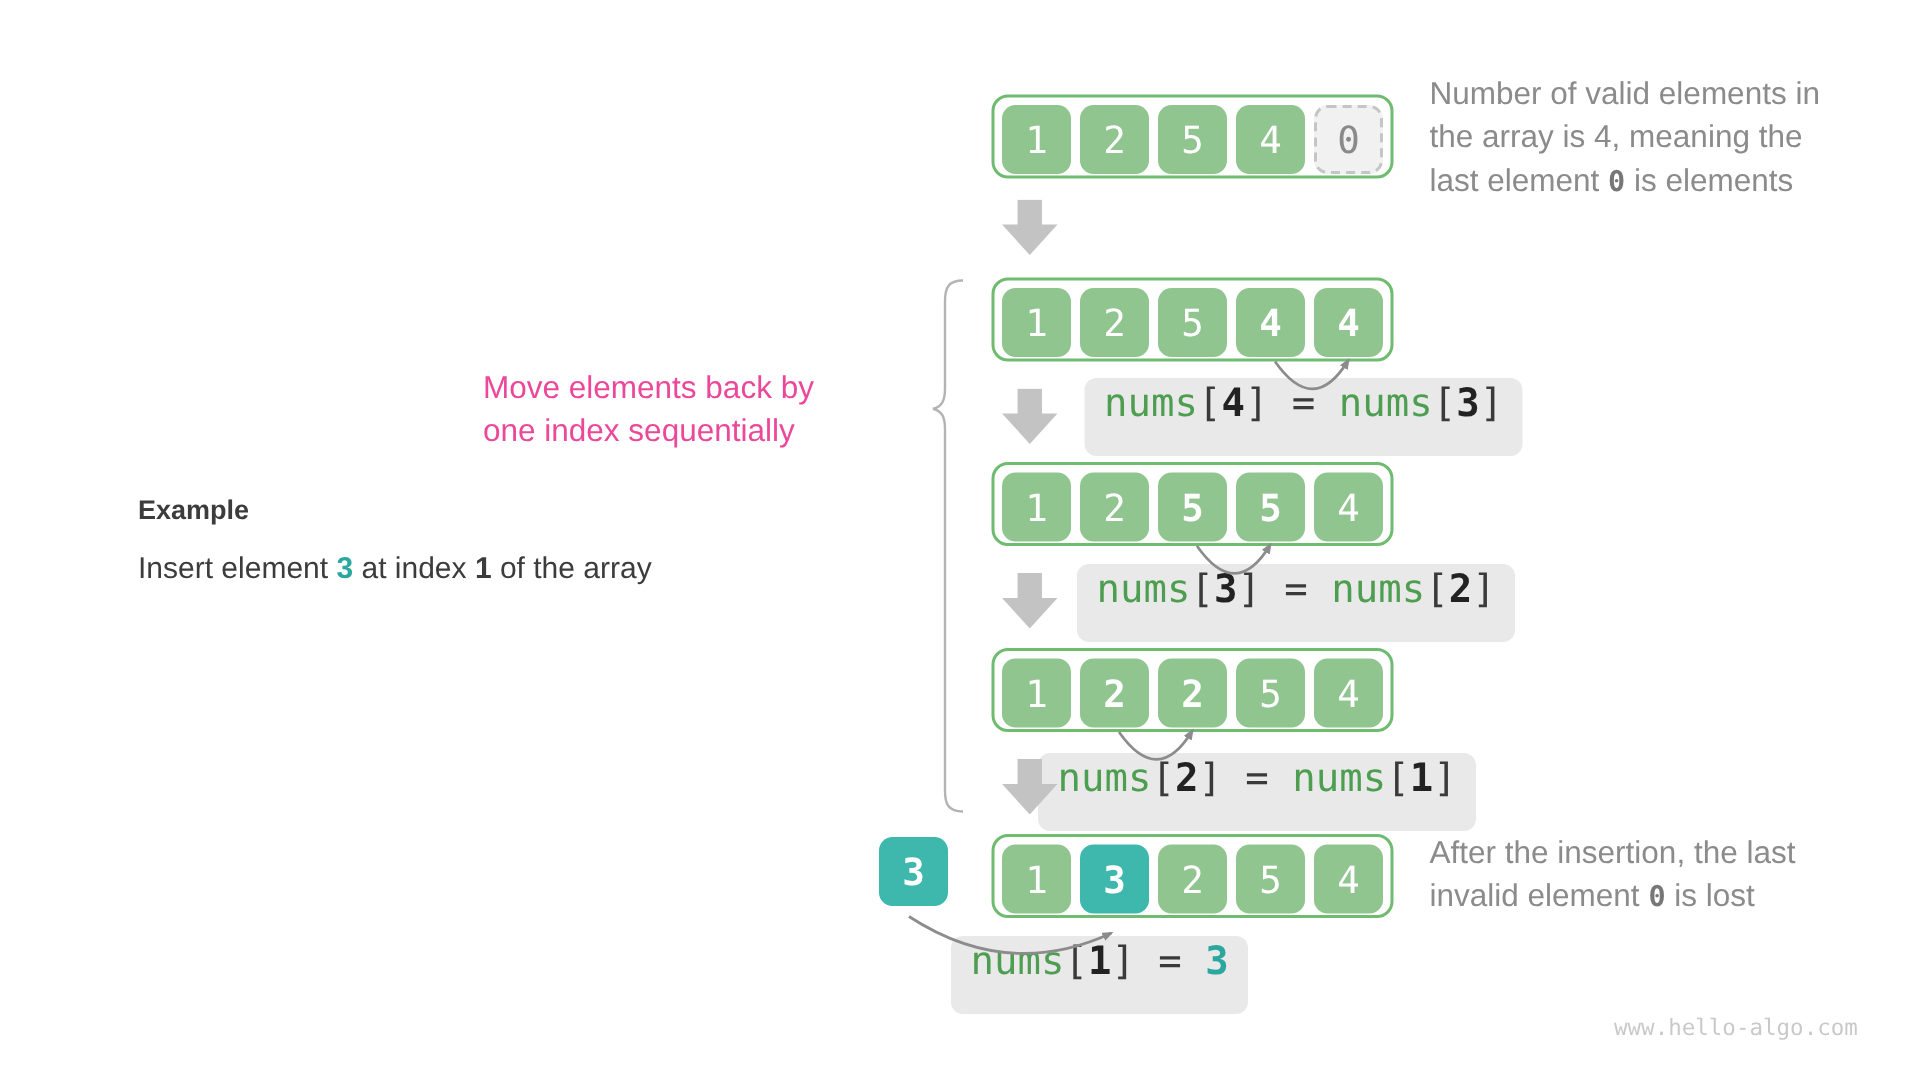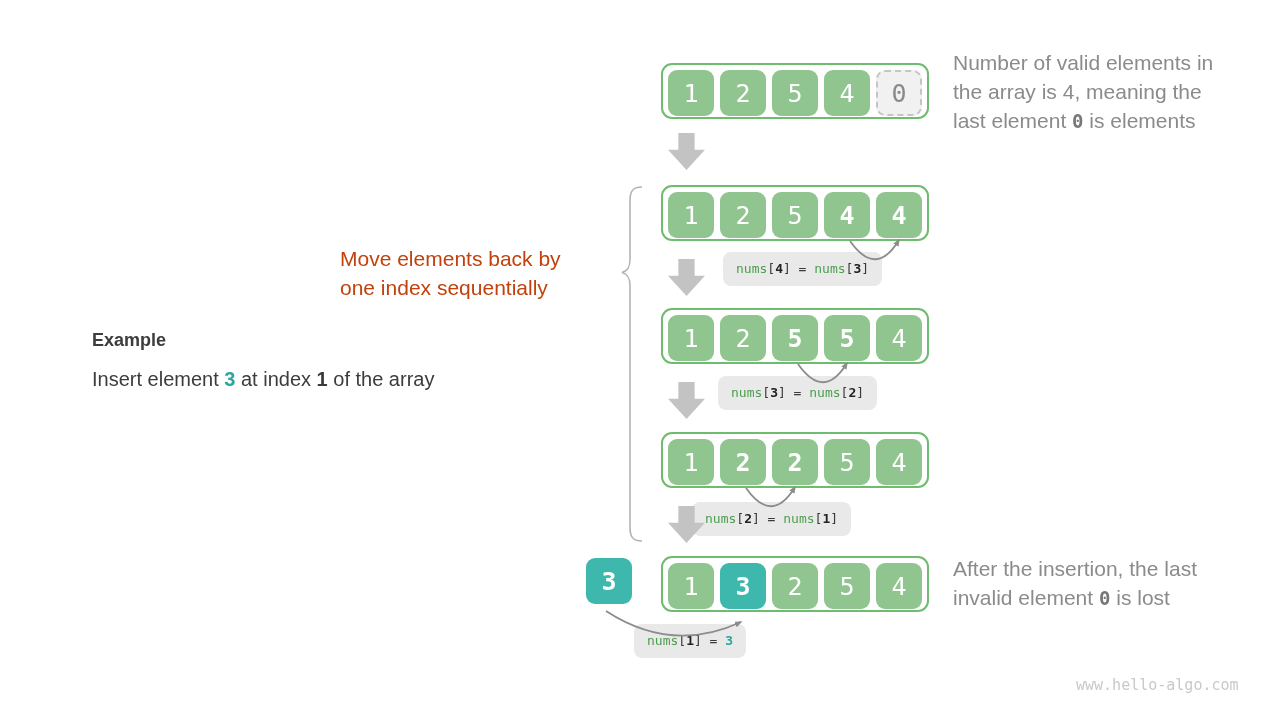--- a/index.html
+++ b/index.html
@@ -24,36 +24,36 @@
   .free-cell{position:absolute;left:586px;top:558px;width:46px;height:46px;border-radius:9px;
              background:var(--teal);color:#fff;display:flex;align-items:center;justify-content:center;
              font-family:"DejaVu Sans Mono",monospace;font-size:25px;font-weight:700;z-index:3;}
 
   
   .darr{position:absolute;width:37px;height:37px;background:var(--arrow_gray);z-index:6;
         clip-path:polygon(28% 0,72% 0,72% 45%,100% 45%,50% 100%,0 45%,28% 45%);}
   .a1{left:668px;top:133px}.a2{left:668px;top:259px}.a3{left:668px;top:382px}.a4{left:668px;top:506px}
 
   
-  .lbl{position:absolute;height:34px;line-height:34px;padding:0 13px;border-radius:8px;
-       background:var(--label_bg);font-family:"DejaVu Sans Mono",monospace;font-size:13px;
+  .lbl{position:absolute;height:52px;line-height:34px;padding:0 13px;border-radius:8px;
+       background:var(--label_bg);font-family:"DejaVu Sans Mono",monospace;font-size:26px;
        white-space:pre;z-index:4;}
   .l1{left:723px;top:252px}.l2{left:718px;top:376px}.l3{left:692px;top:502px}.l4{left:634px;top:624px}
   .lbl .g{color:var(--code_green);}
   .lbl .d{color:#3a3a3a;}
   .lbl .db{color:#222;font-weight:700;}
   .lbl .tb{color:var(--code_teal);font-weight:700;}
 
   
   .note{position:absolute;font-size:21px;line-height:29px;color:var(--note_gray);z-index:2;}
   .note .ln{white-space:pre;}
   .note .mono0{font-family:"DejaVu Sans Mono",monospace;font-weight:700;font-size:19px;color:#777;}
   .n-top{left:953px;top:48px}
   .n-bottom{left:953px;top:554px}
-  .n-move{left:340px;top:244px;color:#c2410c;}
+  .n-move{left:322px;top:244px;color:#ec4899;}
 
   
   .ex-title{position:absolute;left:92px;top:330px;font-size:18px;font-weight:700;
             color:var(--text_dark);z-index:2;}
   .ex-line{position:absolute;left:92px;top:368px;font-size:20px;color:var(--text_dark);
            white-space:pre;z-index:2;}
   .ex-line .tealb{color:var(--code_teal);font-weight:700;}
   .ex-line .b{font-weight:700;}
 
   

